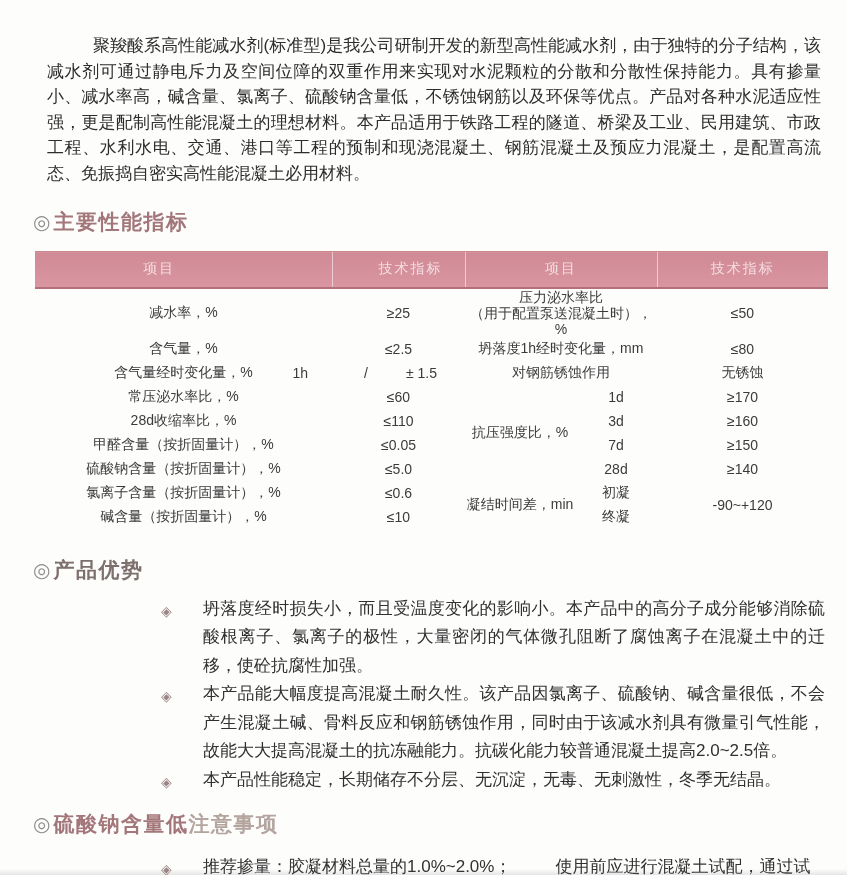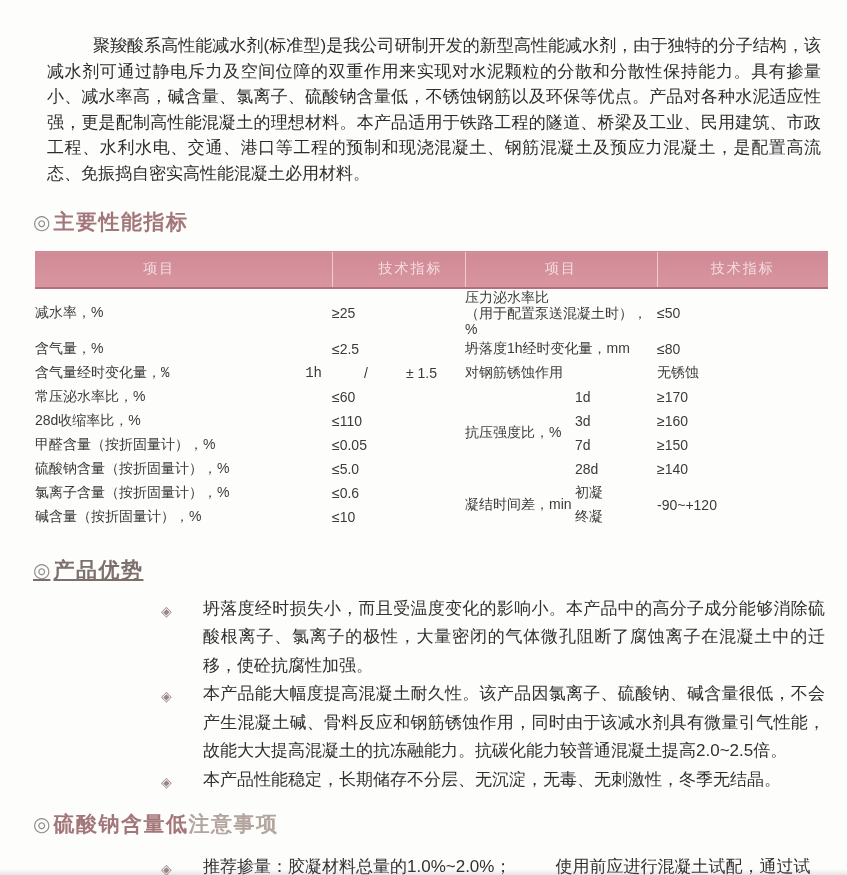--- a/index.html
+++ b/index.html
@@ -37,21 +37,21 @@
     color:var(--heading-mauve);
   }
   .sec .marker{
     color:#8d8d8d;
     font-weight:normal;
     letter-spacing:0;
     margin-right:3px;
     font-size:20px;
   }
   .sec-perf{margin-top:22px;}
-  .sec-adv{margin-top:27px;color:var(--heading-gray);text-decoration:underline;}
+  .sec-adv{margin-top:27px;color:var(--heading-gray);}
   .sec-usage{margin-top:14px;}
   .sec-usage .t-faded{color:var(--heading-faded);}
 
   .perf-table{
     width:793px;
     margin:15px 0 0 35px;
     border-collapse:collapse;
     table-layout:fixed;
     font-size:14px;
     color:#3b3b3b;
@@ -60,33 +60,33 @@
     background:linear-gradient(180deg,var(--th-bg-top),var(--th-bg-bot));
     color:var(--th-text);
     font-weight:normal;
     height:36px;
     letter-spacing:2px;
     border-top:1px solid #c98791;
     border-bottom:2px solid var(--th-border);
   }
   .perf-table thead th + th{border-left:1px solid rgba(255,255,255,0.55);text-align:center;}
   .perf-table td{
-    text-align:left;
+    text-align:center;
     vertical-align:middle;
     height:24px;
     padding:0;
   }
   .perf-table .row-tall td{height:38px;}
   .l-label{padding-right:48px;}
   .perf-table thead .th-l1{padding-right:48px;}
   .perf-table thead .th-l2{padding-left:24px;}
   .l-value{padding-left:24px;}
-  .cell-rel{position:relative;font-family:Liberation Mono, monospace;}
+  .cell-rel{position:relative;}
   .time-1h{
-    position:absolute;right:10px;top:50%;
+    position:absolute;right:24px;top:50%;
     transform:translateY(-50%);
   }
   .split{display:flex;justify-content:space-between;padding:0 28px 0 32px;}
   .two-line{line-height:16px;padding:3px 0;}
 
   .bullets{
     list-style:none;
     margin:11px 22px 0 0;
     padding-left:161px;
   }

